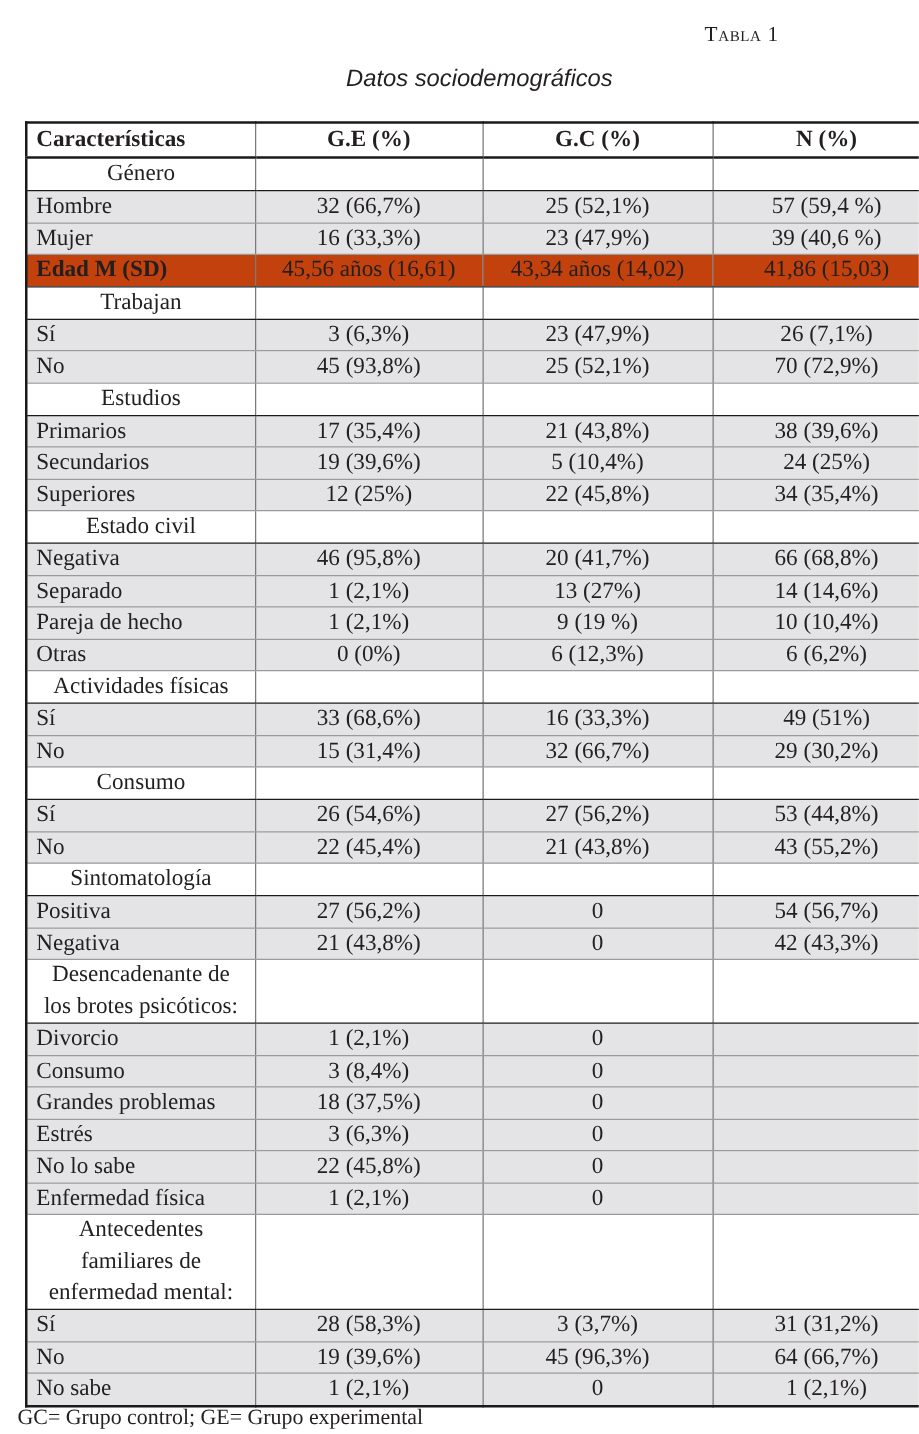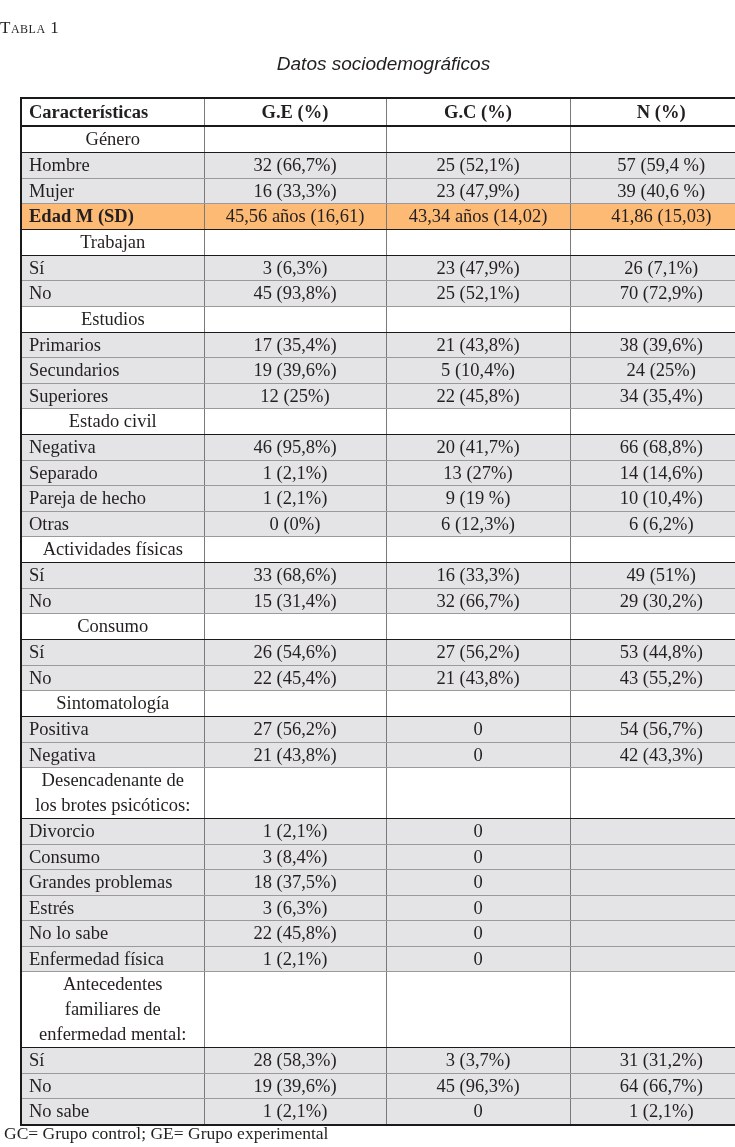--- a/index.html
+++ b/index.html
@@ -1,39 +1,39 @@
 <!DOCTYPE html>
 <html><head>
 <meta charset="utf-8">
 <style>
   html, body { margin: 0; padding: 0; background: #ffffff; }
   body { width: 735px; height: 1147px; position: relative; overflow: hidden;
          font-family: "Liberation Serif", "DejaVu Serif", serif; color: #231f20; }
-  .caption-num { position: absolute; top: 18px; left: 0; width: 623px; text-align: left;
+  .caption-num { position: absolute; top: 18px; left: 0; width: 623px; text-align: right;
                  font-size: 17px; font-variant: small-caps; letter-spacing: 0.5px; }
   .caption-title { position: absolute; top: 53px; left: 16px; width: 735px; text-align: center;
                    font-family: "Liberation Sans", "DejaVu Sans", sans-serif; font-style: italic;
                    font-size: 19px; color: #231f20; }
   table.data { position: absolute; top: 97px; left: 1px; width: 732px; border-collapse: collapse;
                border: 2px solid #1a1a1a; table-layout: fixed; font-size: 18.5px; margin-left: 19px; }
   table.data col.c0 { width: 183px; }
   table.data col.c1 { width: 182px; }
   table.data col.c2 { width: 184px; }
   table.data col.c3 { width: 183px; }
   table.data th, table.data td { border-left: 1.5px solid #7a7a7a; border-right: 1.5px solid #7a7a7a;
                padding: 0 7px; height: 24.5px; line-height: 24px; white-space: nowrap; }
   table.data th { font-weight: bold; text-align: center; height: 26px; border-bottom: 2px solid #1a1a1a; }
   table.data th:first-child { text-align: left; }
   tr.cat td { background: #ffffff; border-top: 1.5px solid #1a1a1a; border-bottom: 1.5px solid #1a1a1a; }
   tr.cat td:first-child { font-weight: normal; text-align: center; white-space: normal; line-height: 25px; }
   tr.sub td { background: #e4e4e6; border-bottom: 1.5px solid #9a9a9a; text-align: center; }
   tr.sub td:first-child { text-align: left; }
-  tr.plain td { background: #fdba74; text-align: center; border-top: 1.5px solid #1a1a1a; border-bottom: 1.5px solid #1a1a1a; }
+  tr.plain td { background: #c2410c; text-align: center; border-top: 1.5px solid #1a1a1a; border-bottom: 1.5px solid #1a1a1a; }
   tr.plain td:first-child { font-weight: bold; text-align: left; }
-  .footnote { position: absolute; top: 1123px; left: 4px; font-size: 17.5px; }
+  .footnote { position: absolute; top: 1123px; left: 14px; font-size: 17.5px; }
 </style>
 </head>
 <body>
 
 <div class="caption-num">Tabla 1</div>
 <div class="caption-title">Datos sociodemográficos</div>
 
 <table class="data">
   <colgroup>
       <col class="c0">

